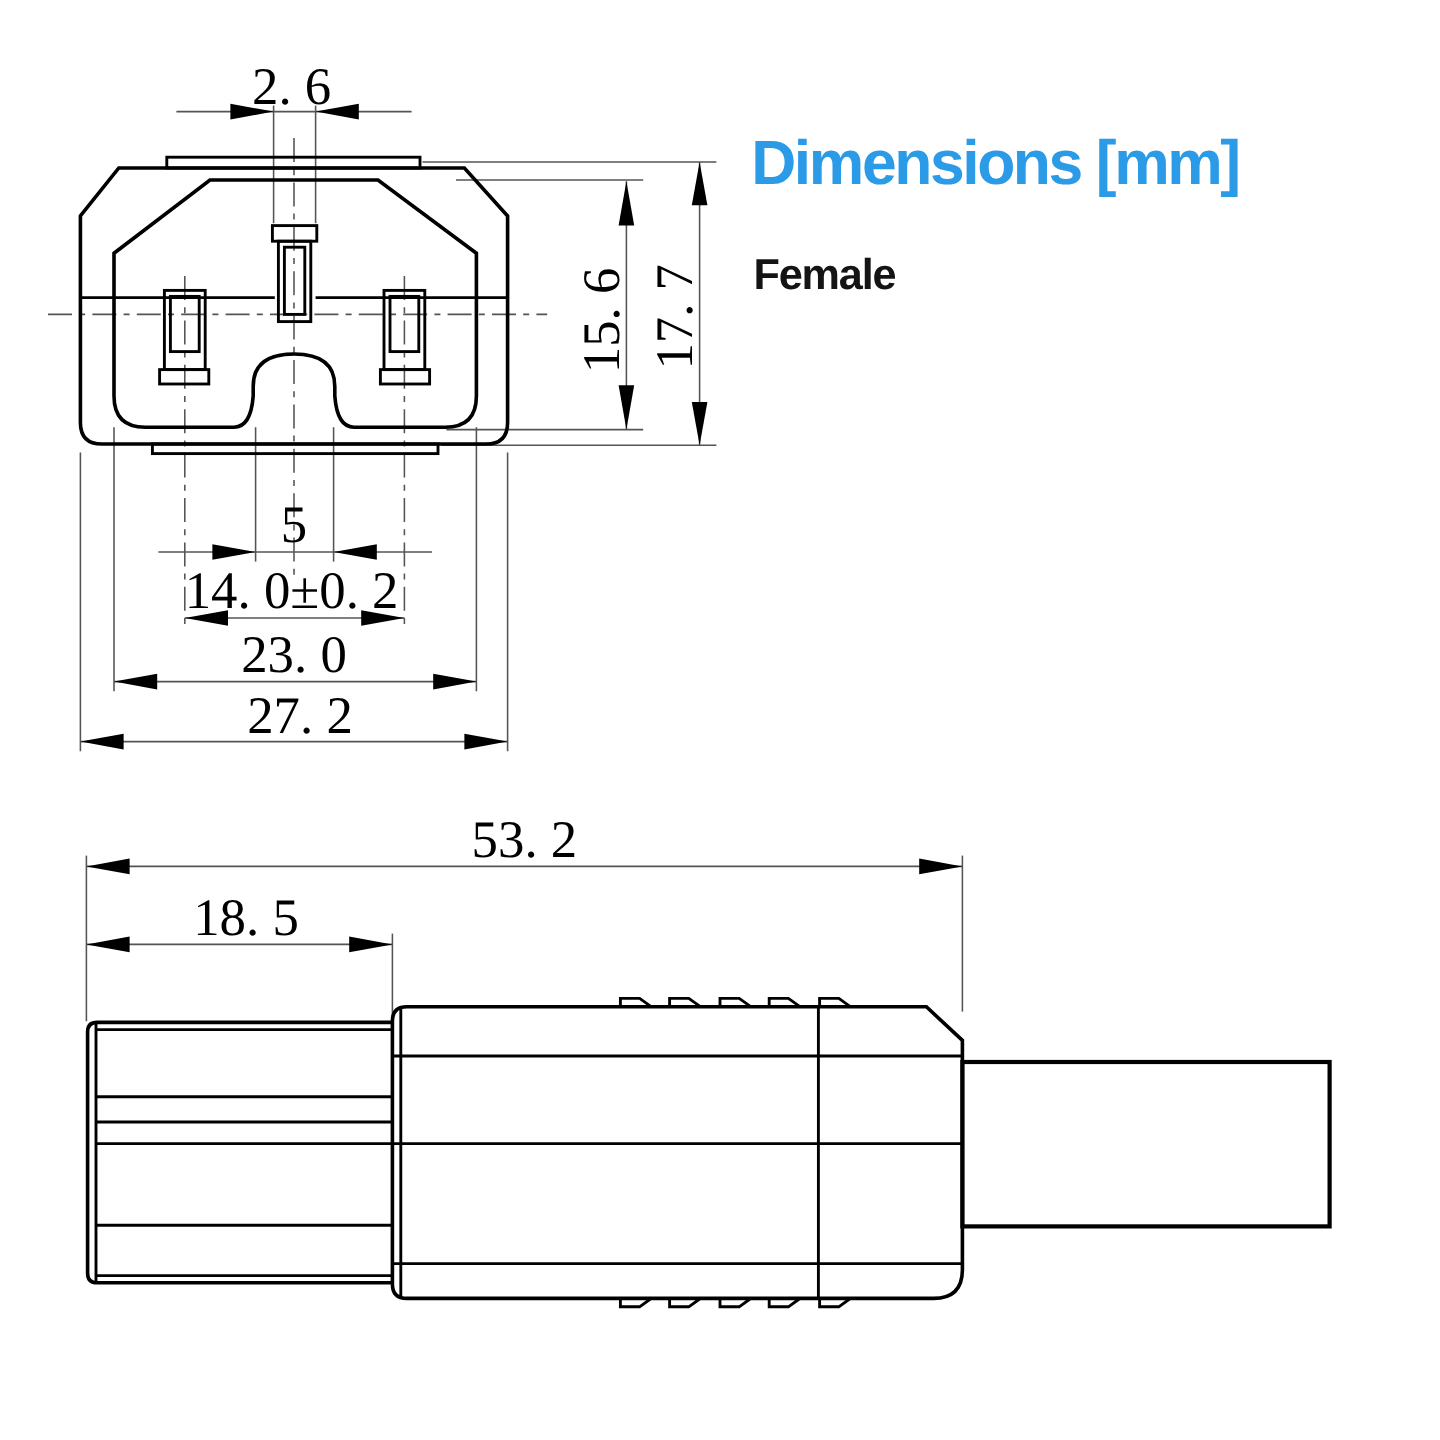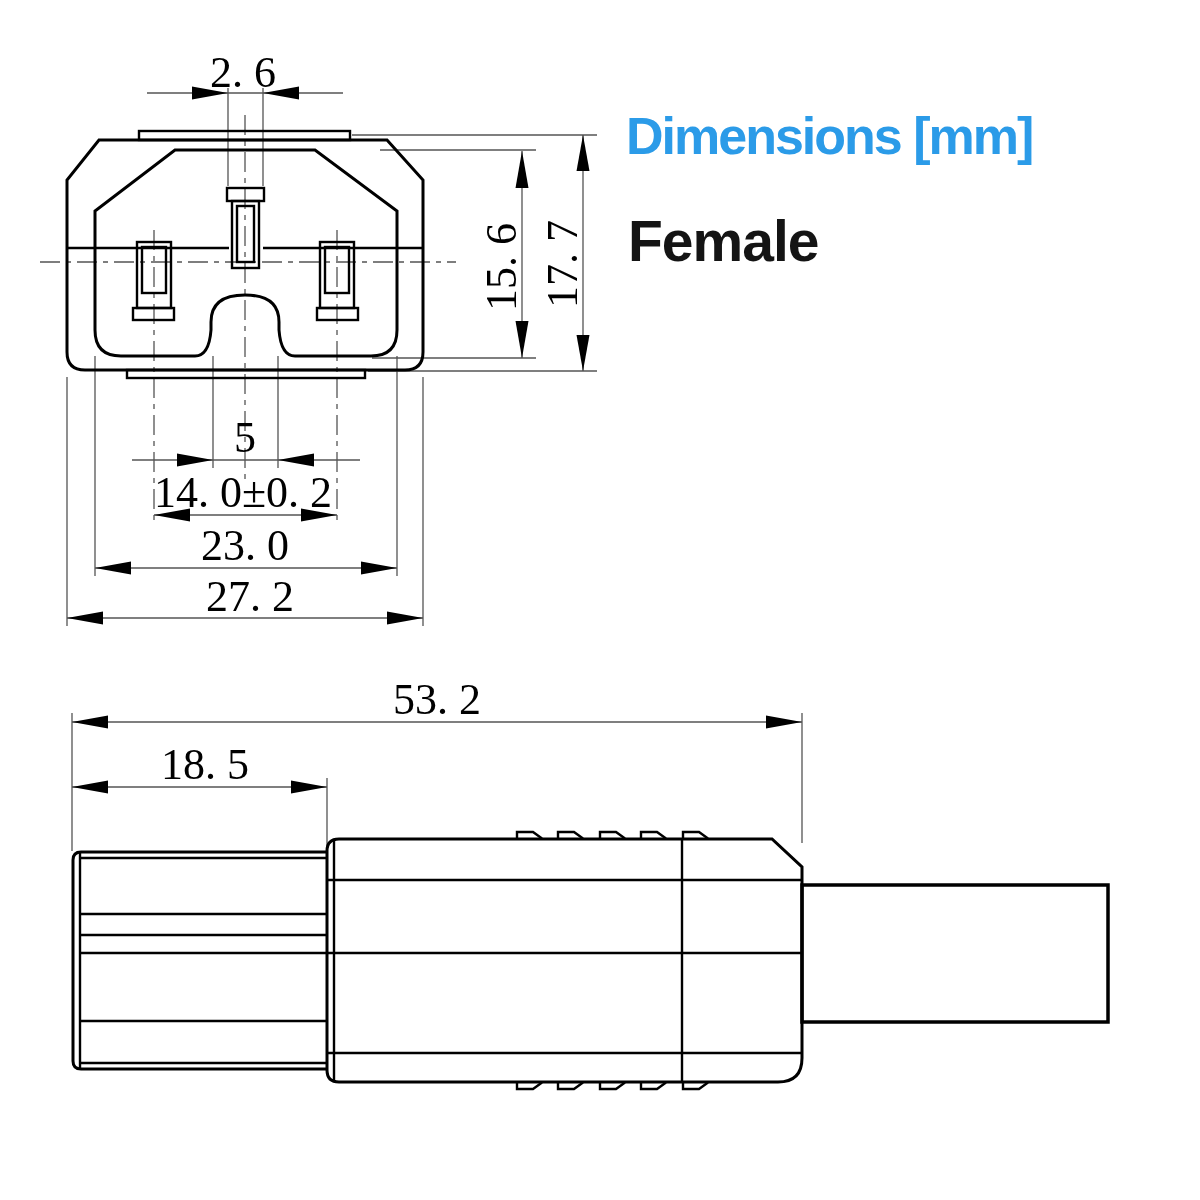--- a/index.html
+++ b/index.html
@@ -1,20 +1,20 @@
 <!DOCTYPE html>
 <html><head>
 <meta charset="utf-8">
 <style>
   html,body{margin:0;padding:0;background:#ffffff;}
   .canvas{position:relative;width:1200px;height:1200px;background:#ffffff;overflow:hidden;
           font-family:"Liberation Sans",sans-serif;}
   .title{position:absolute;left:626px;top:106px;font-size:52px;font-weight:bold;
          letter-spacing:-2px;color:#2B9BE8;white-space:nowrap;}
-  .subtitle{position:absolute;left:628px;top:208px;font-size:57px;font-weight:bold;
+  .subtitle{position:absolute;left:628px;top:208px;font-size:36px;font-weight:bold;
          letter-spacing:-1px;color:#141414;}
   svg{position:absolute;left:0;top:0;}
   .thin{stroke:#545454;stroke-width:1.3;fill:none;}
   .cl{stroke:#545454;stroke-width:1.3;fill:none;stroke-dasharray:20 6 5 6;}
   .out3{stroke:#000000;stroke-width:3;fill:none;stroke-miterlimit:6;}
   .out2{stroke:#000000;stroke-width:2.4;fill:none;stroke-miterlimit:6;}
   .out35{stroke:#000000;stroke-width:3.5;fill:none;}
   .arr{fill:#000000;stroke:none;}
   .dimtext{font-family:"Liberation Serif","DejaVu Serif",serif;font-size:44px;fill:#000000;}
 </style>

